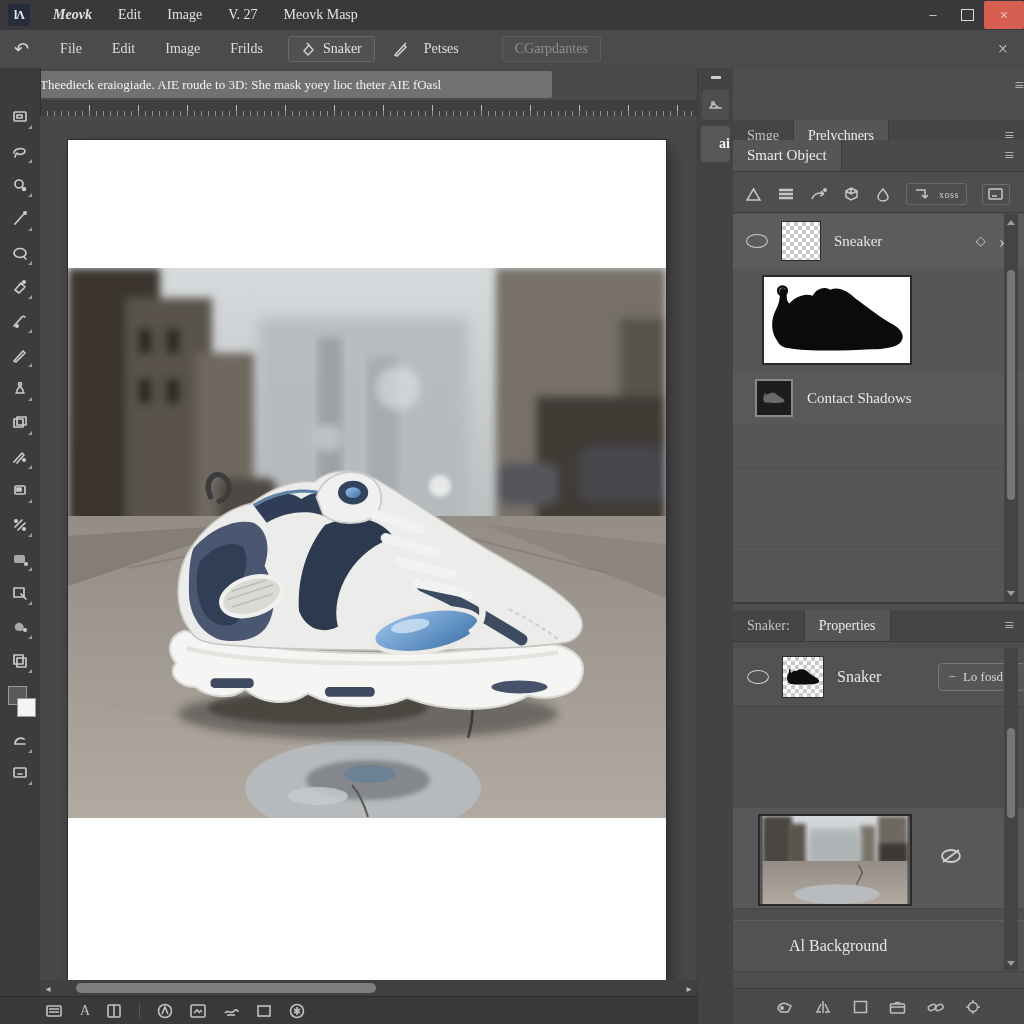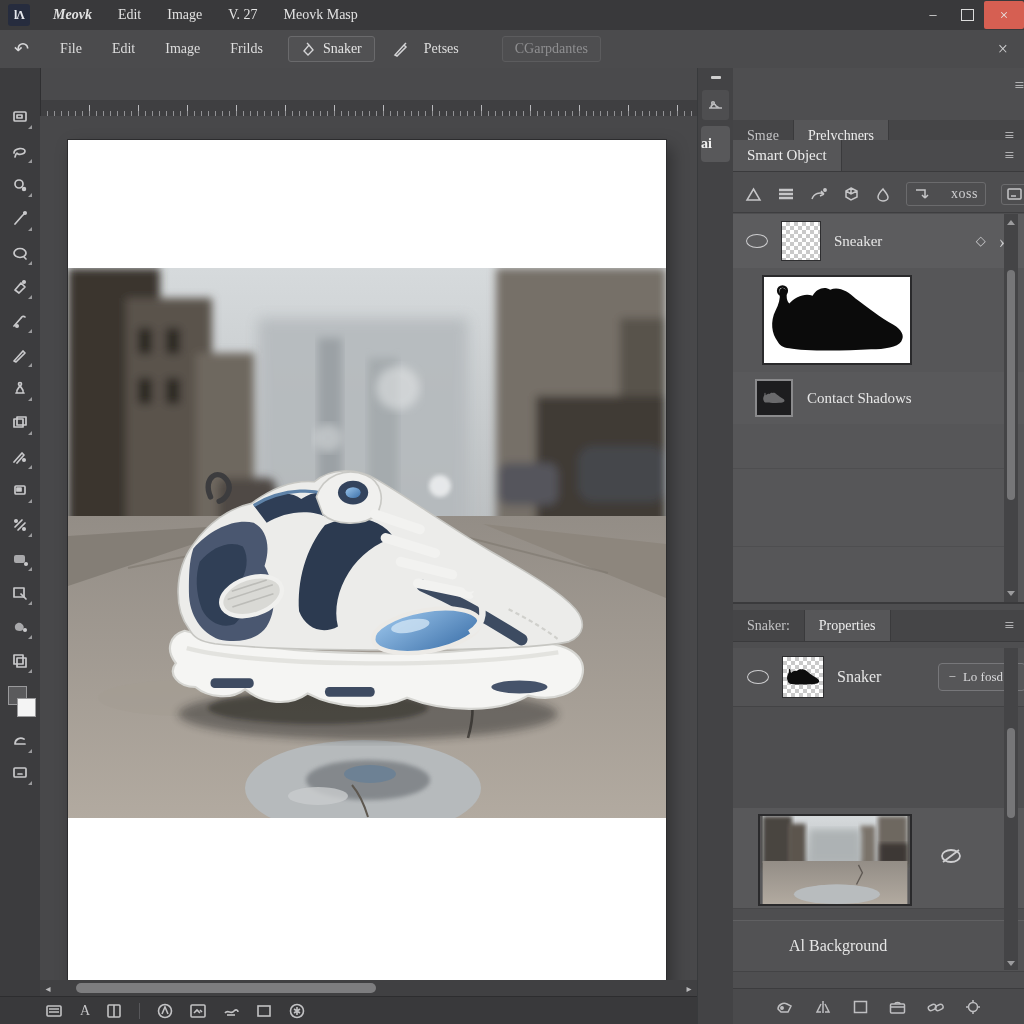--- a/index.html
+++ b/index.html
@@ -63,34 +63,34 @@
   .bbar svg{stroke:#c2c2c4;fill:none;stroke-width:1.6;}
   .bbar .glyph{color:#c6c6c8;font-size:14px;}
   .bdiv{width:1px;height:16px;background:#57575a;}
 
   
   .midstrip{left:697px;top:68px;width:36px;height:956px;background:#434345;border-left:1px solid #383a3c;border-right:1px solid #2f2f31;}
   .ms-dash{position:absolute;left:13px;top:8px;width:10px;height:3px;background:#cfcfcf;border-radius:1px;}
   .ms-btn1{position:absolute;left:4px;top:22px;width:27px;height:30px;background:#4e4e50;border-radius:3px;display:flex;align-items:center;justify-content:center;}
   .ms-btn1 svg{stroke:#bdbdbf;fill:none;stroke-width:1.6;}
   .ms-ai{position:absolute;left:3px;top:58px;width:29px;height:36px;background:#58585a;border-radius:4px;color:#f2f2f2;
-         font-weight:bold;font-size:14px;display:flex;align-items:center;justify-content:flex-start;}
+         font-weight:bold;font-size:14px;display:flex;align-items:center;justify-content:flex-end;}
 
   
   .rp{left:733px;top:68px;width:291px;height:956px;background:#4e4e50;}
   .burger{color:#cfcfd1;font-size:17px;line-height:1;}
   .rp-tabs{position:absolute;left:0;width:291px;height:31px;background:#454547;border-bottom:1px solid #3a3a3c;display:flex;align-items:stretch;}
   .tab{display:flex;align-items:center;padding:0 14px;font-size:14px;color:#c3c3c5;border-right:1px solid #3a3a3c;}
   .tab.active{background:#565658;color:#ececec;}
   .tabfill{flex:1;}
   .tabburger{display:flex;align-items:center;padding-right:10px;}
   .sec-row{position:absolute;left:0;width:291px;display:flex;align-items:center;}
   .irow svg{stroke:#c6c6c8;fill:none;stroke-width:1.5;}
   .group-border{display:flex;align-items:center;border:1px solid #6b6b6d;border-radius:3px;padding:3px 7px;gap:8px;}
-  .xoss{font-size:14px;color:#cfcfd1;letter-spacing:.5px;margin-left:12px;}
+  .xoss{font-size:10px;color:#cfcfd1;letter-spacing:.5px;}
   .eye{width:20px;height:12px;border:1.6px solid #cdcdcf;border-radius:50%;}
   .checker{background:repeating-conic-gradient(#c9c9c9 0% 25%,#ffffff 0% 50%) 0 0/8px 8px;border:1px solid #2e2e30;}
   .lname{font-size:15px;color:#e6e6e6;}
   .chev{color:#c8c8ca;font-size:19px;line-height:1;}
   .diam{color:#cdcdcf;font-size:13px;}
   .vtrack{position:absolute;width:14px;background:#444446;}
   .vthumb{position:absolute;left:3px;width:8px;background:#767678;border-radius:4px;}
   .varrow{position:absolute;left:3px;width:0;height:0;border-left:4px solid transparent;border-right:4px solid transparent;}
   .loadbtn{display:flex;align-items:center;gap:7px;border:1px solid #77777a;border-radius:4px;background:#565658;
            padding:5px 10px;font-size:13px;color:#d9d9db;}
@@ -191,20 +191,23 @@
     <div class="opt-item">Petses</div>
     <div class="opt-btn disabled">
       <span>CGarpdantes</span>
     </div>
     <div style="flex:1"></div>
     <div class="opt-item" style="font-size:18px;color:#d0d0d2;padding-right:16px">×</div>
   </div>
 
   <div class="band abs"></div>
   <div class="mini-dash abs"></div>
+  <div class="infobar abs">
+    <span>Theedieck eraiogiade. AIE roude to 3D: She mask yoey lioc theter AIE fOasl</span>
+  </div>
 
   <div class="ruler abs"></div>
 
   <div class="ltb abs">
     <div class="tool" style="top:36px">
         <svg width="18" height="18">
           <rect x="3" y="4" width="12" height="9" rx="1"></rect>
           <rect x="6" y="7" width="5" height="3"></rect>
         </svg>
       </div>

